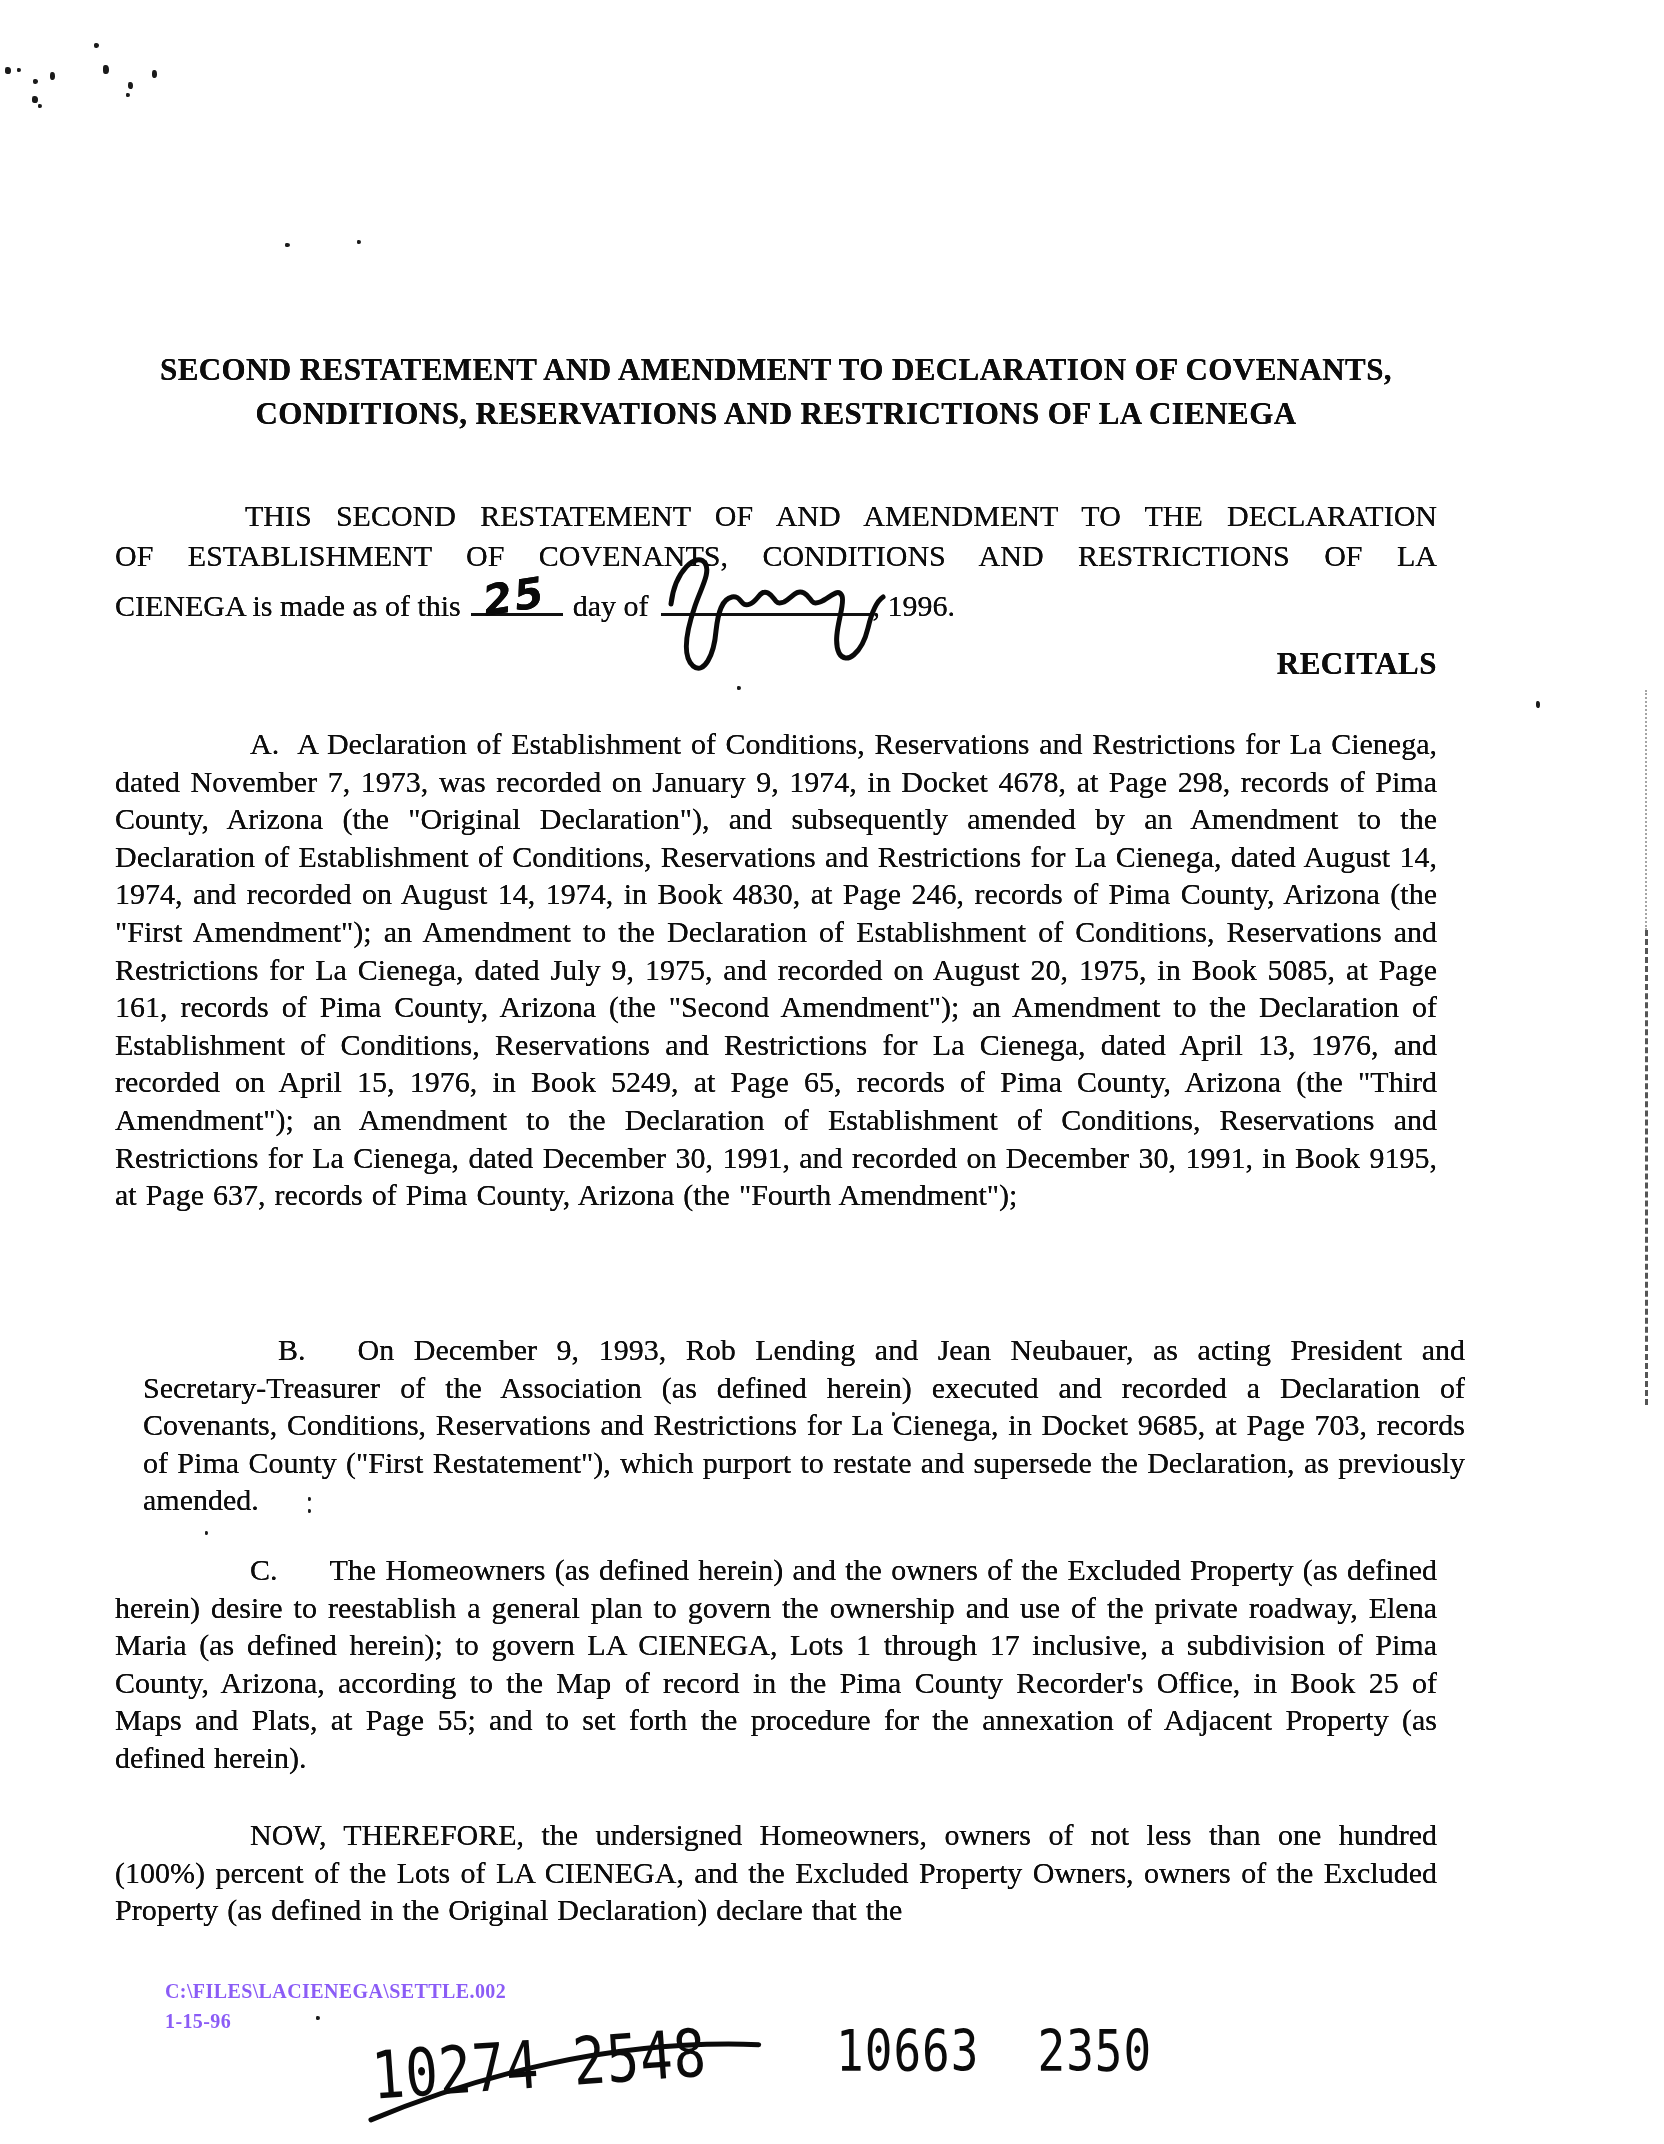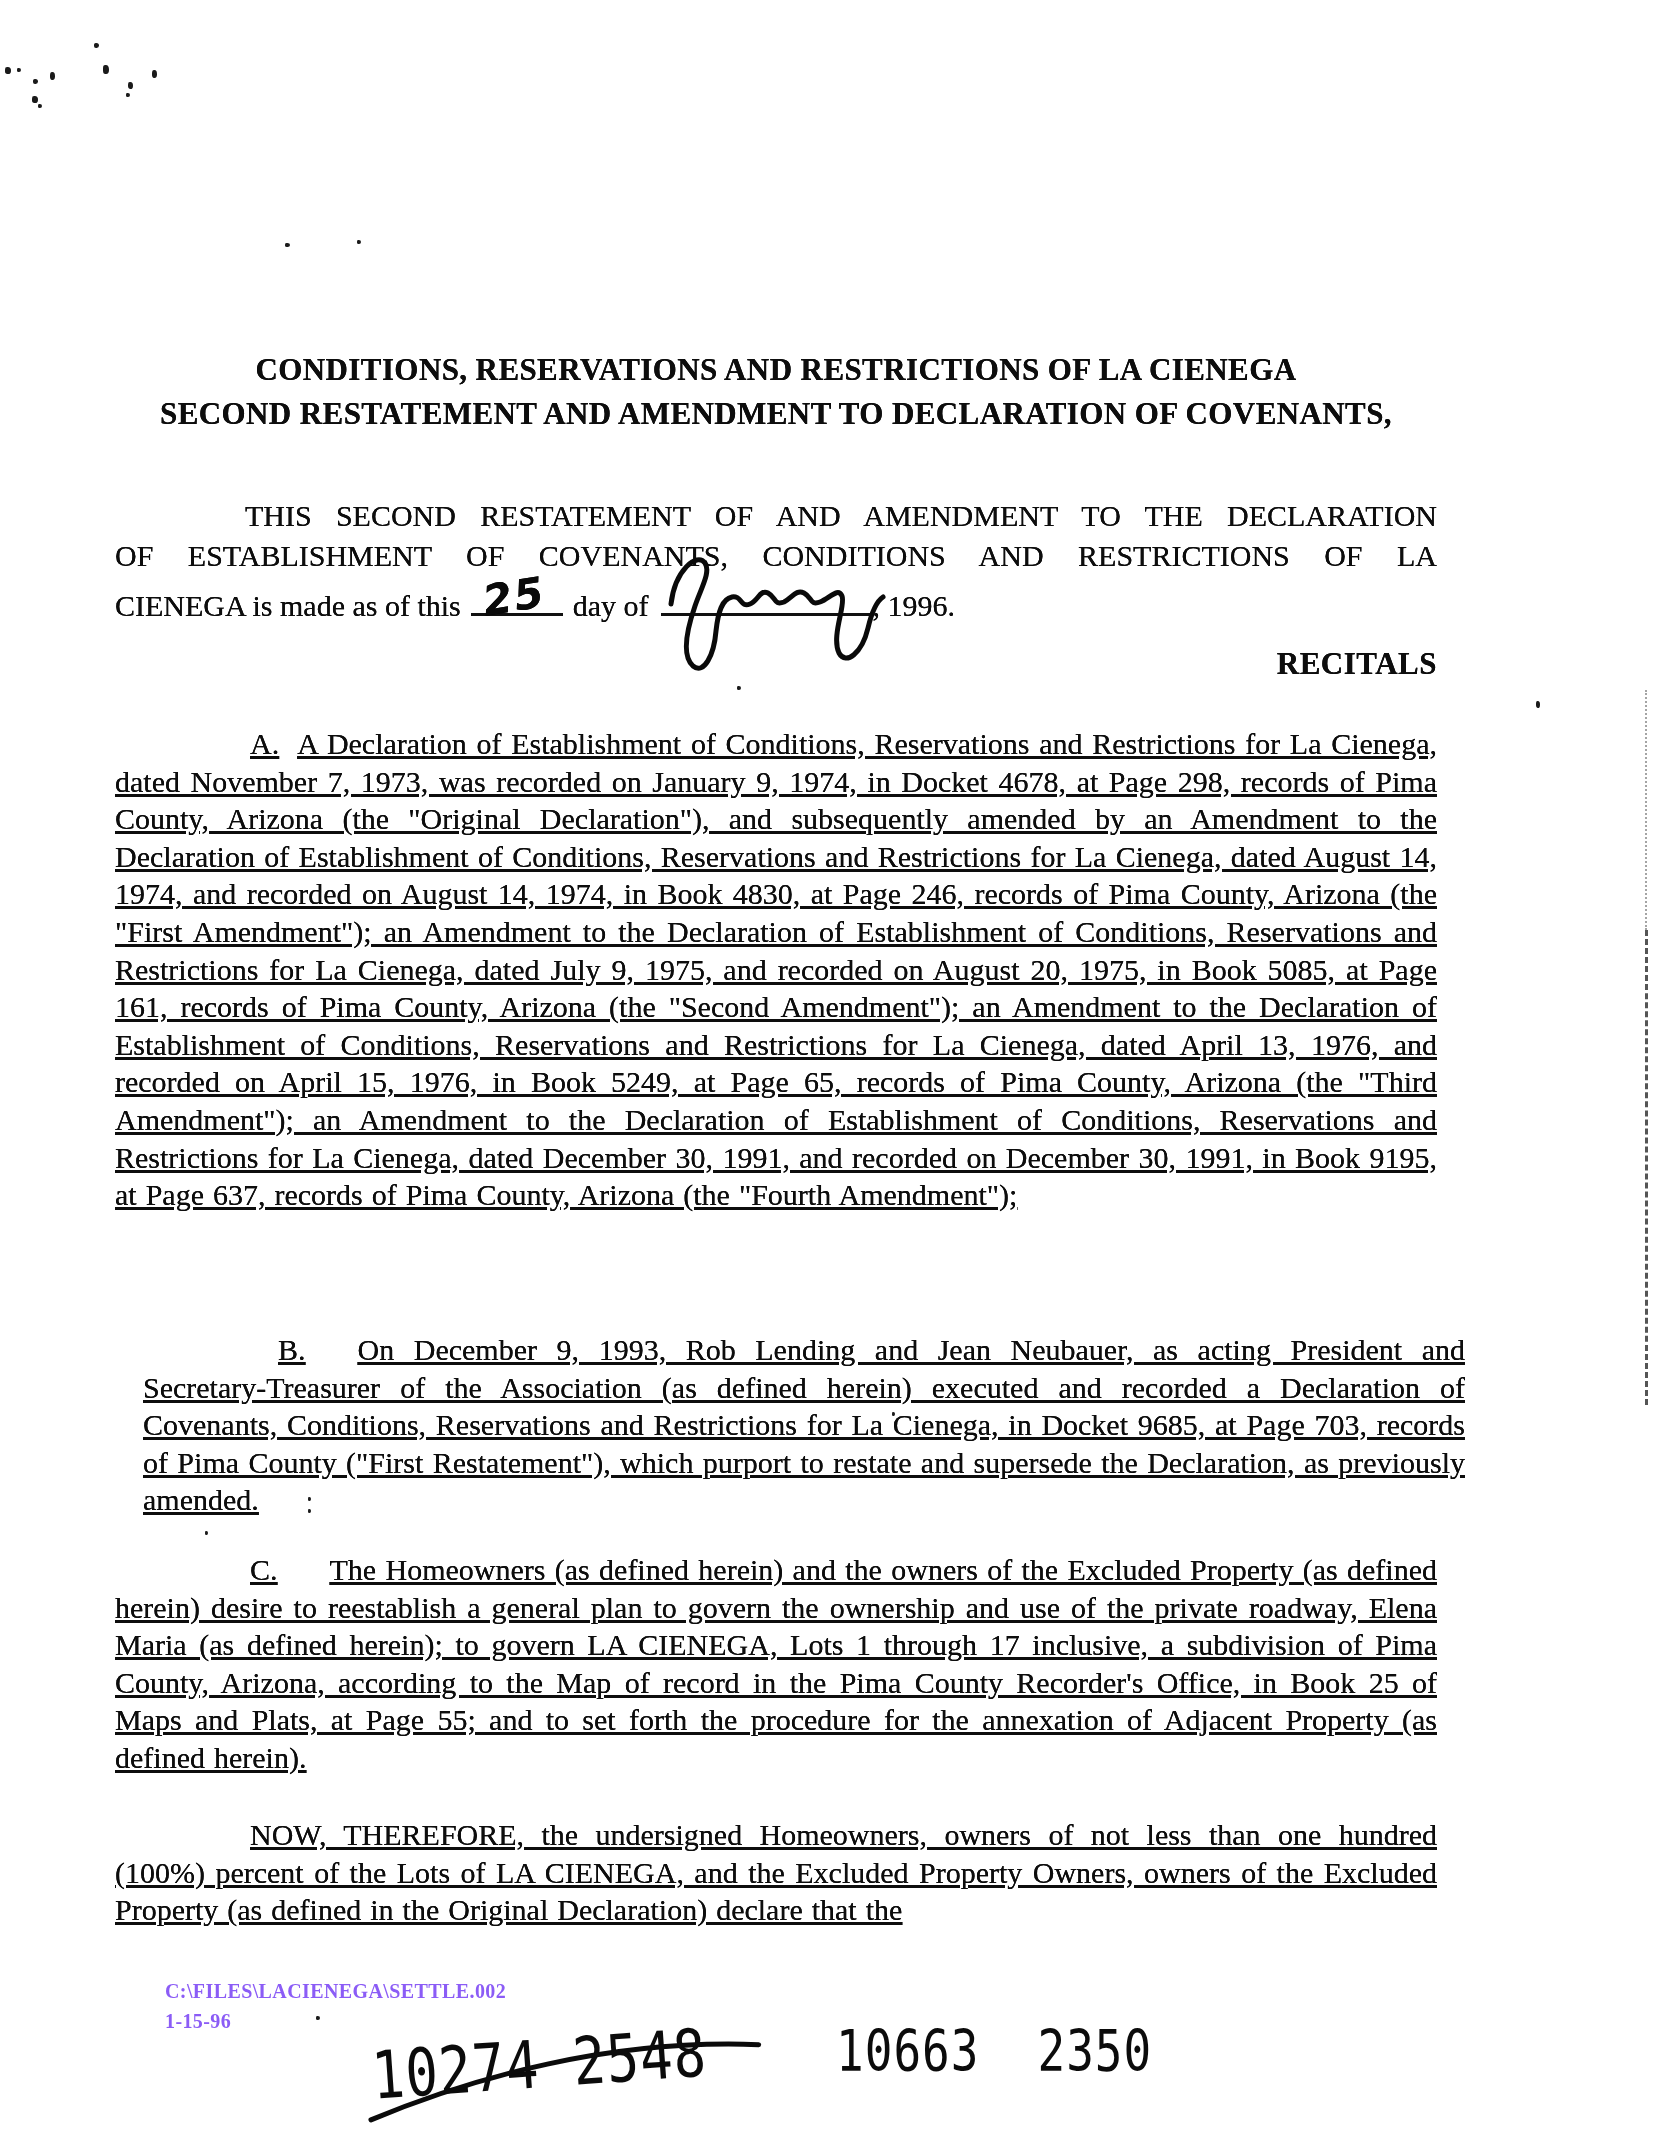--- a/index.html
+++ b/index.html
@@ -41,21 +41,21 @@
     position:absolute;left:12px;bottom:-4px;
     font-family:"DejaVu Sans",sans-serif;font-style:italic;font-weight:bold;
     font-size:42px;transform:rotate(-9deg);letter-spacing:2px;color:#0a0a0a;
   }
   .u-month{width:212px;margin-left:12px;height:40px;}
   .u-month svg{position:absolute;left:-6px;top:-32px;overflow:visible;}
   
   .para{
     position:absolute;left:115px;width:1322px;
     font-size:30px;line-height:37.6px;text-align:justify;
-    text-indent:135px;word-spacing:1.5px;text-shadow:0 0 .5px #000;text-decoration:underline;
+    text-indent:135px;word-spacing:1.5px;text-shadow:0 0 .5px #000;
   }
   .para-a{top:725px;}
   .para-b{top:1331px;margin-left:28px;}
   .para-c{top:1551px;}
   .para-now{top:1816px;}
   .plabel{display:inline;}
   .para-a .plabel{margin-right:18px;}
   .para-b .plabel,.para-c .plabel{margin-right:52px;}
   .para-now .plabel{margin:0;}
   
@@ -94,22 +94,22 @@
       <span class="speck" style="left: 308px; top: 1497px; width: 3px; height: 4px;"></span>
       <span class="speck" style="left: 308px; top: 1509px; width: 3px; height: 4px;"></span>
       <span class="speck" style="left: 316px; top: 2016px; width: 4px; height: 4px;"></span>
       <span class="speck" style="left: 892px; top: 1412px; width: 3px; height: 4px;"></span>
     </div>
 
   <div class="artifact a1"></div>
   <div class="artifact a2"></div>
 
   <div class="title">
+    <div>SECOND RESTATEMENT AND AMENDMENT TO DECLARATION OF COVENANTS,</div>
     <div>CONDITIONS, RESERVATIONS AND RESTRICTIONS OF LA CIENEGA</div>
-    <div>SECOND RESTATEMENT AND AMENDMENT TO DECLARATION OF COVENANTS,</div>
   </div>
 
   <div class="intro">
     <div class="l1">THIS SECOND RESTATEMENT OF AND AMENDMENT TO THE DECLARATION</div>
     <div class="l2">OF ESTABLISHMENT OF COVENANTS, CONDITIONS AND RESTRICTIONS OF LA</div>
     <div class="l3">
       <span>CIENEGA is made as of this</span><span class="u-line u-day"><span class="hand">25</span></span><span>day of</span><span class="u-line u-month" title="January"><svg width="232" height="140" viewBox="0 0 232 140">
           <path d="M 16 60 C 20 26 42 8 50 19 C 56 28 46 44 40 62 C 31 88 27 112 38 122 C 49 131 59 111 61 87
                    C 63 68 67 55 77 53 C 87 51 85 64 95 60 C 103 57 105 45 113 49 C 121 53 119 62 129 58
                    C 137 54 141 45 149 49 C 157 53 155 62 165 58 C 175 54 183 43 187 52 C 191 61 176 92 184 109

